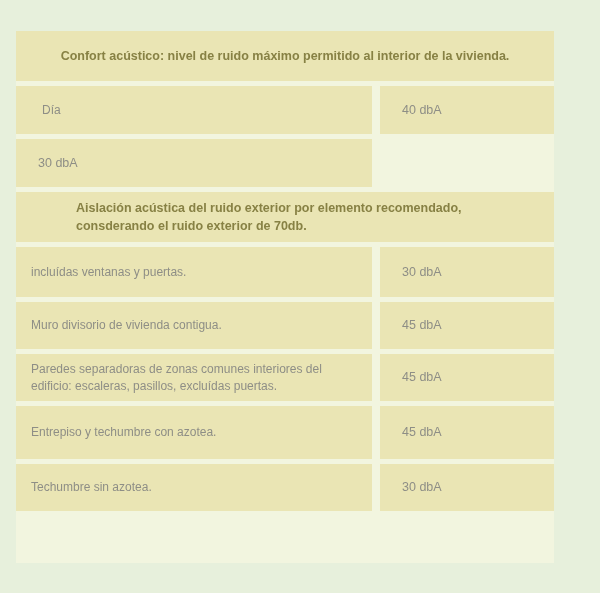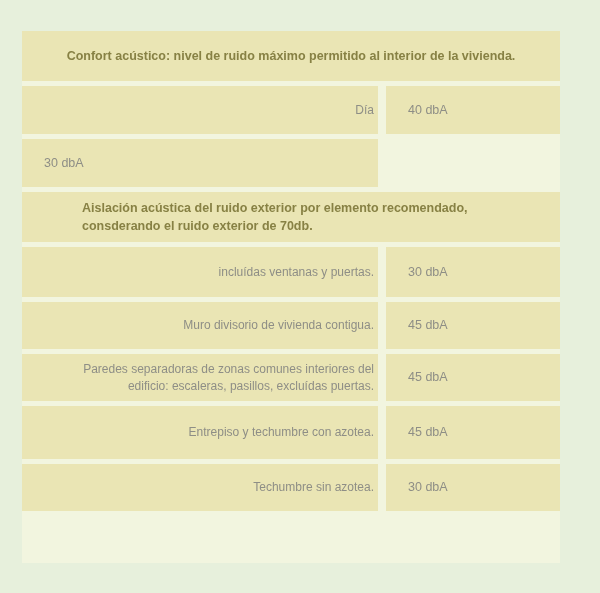--- a/index.html
+++ b/index.html
@@ -9,21 +9,21 @@
   body {
     width: 600px;
     height: 593px;
     background: var(--page-bg, #e7f0dc);
     font-family: "Liberation Sans", sans-serif;
     overflow: hidden;
     position: relative;
   }
   .acoustics-table {
     position: absolute;
-    left: 22px;
+    left: 16px;
     top: 31px;
     width: 538px;
     display: grid;
     grid-template-columns: 356px 174px;
     grid-template-rows: 50px 48px 48px 50px 50px 47px 47px 53px 47px 47px;
     gap: 5px 8px;
     background: var(--gutter, #f2f5df);
   }
   .cell {
     background: var(--cell-bg, #eae5b4);
@@ -47,21 +47,20 @@
     text-align: center;
     padding: 0 16px;
   }
   .hdr2 {
     padding-left: 60px;
     padding-right: 24px;
   }
   .lbl {
     padding-left: 15px;
     padding-right: 4px;
-    text-align: right;
   }
   .lbl-indent {
     padding-left: 26px;
   }
   .val {
     padding-left: 22px;
     font-size: 12.5px;
   }
   .line {
     display: block;

